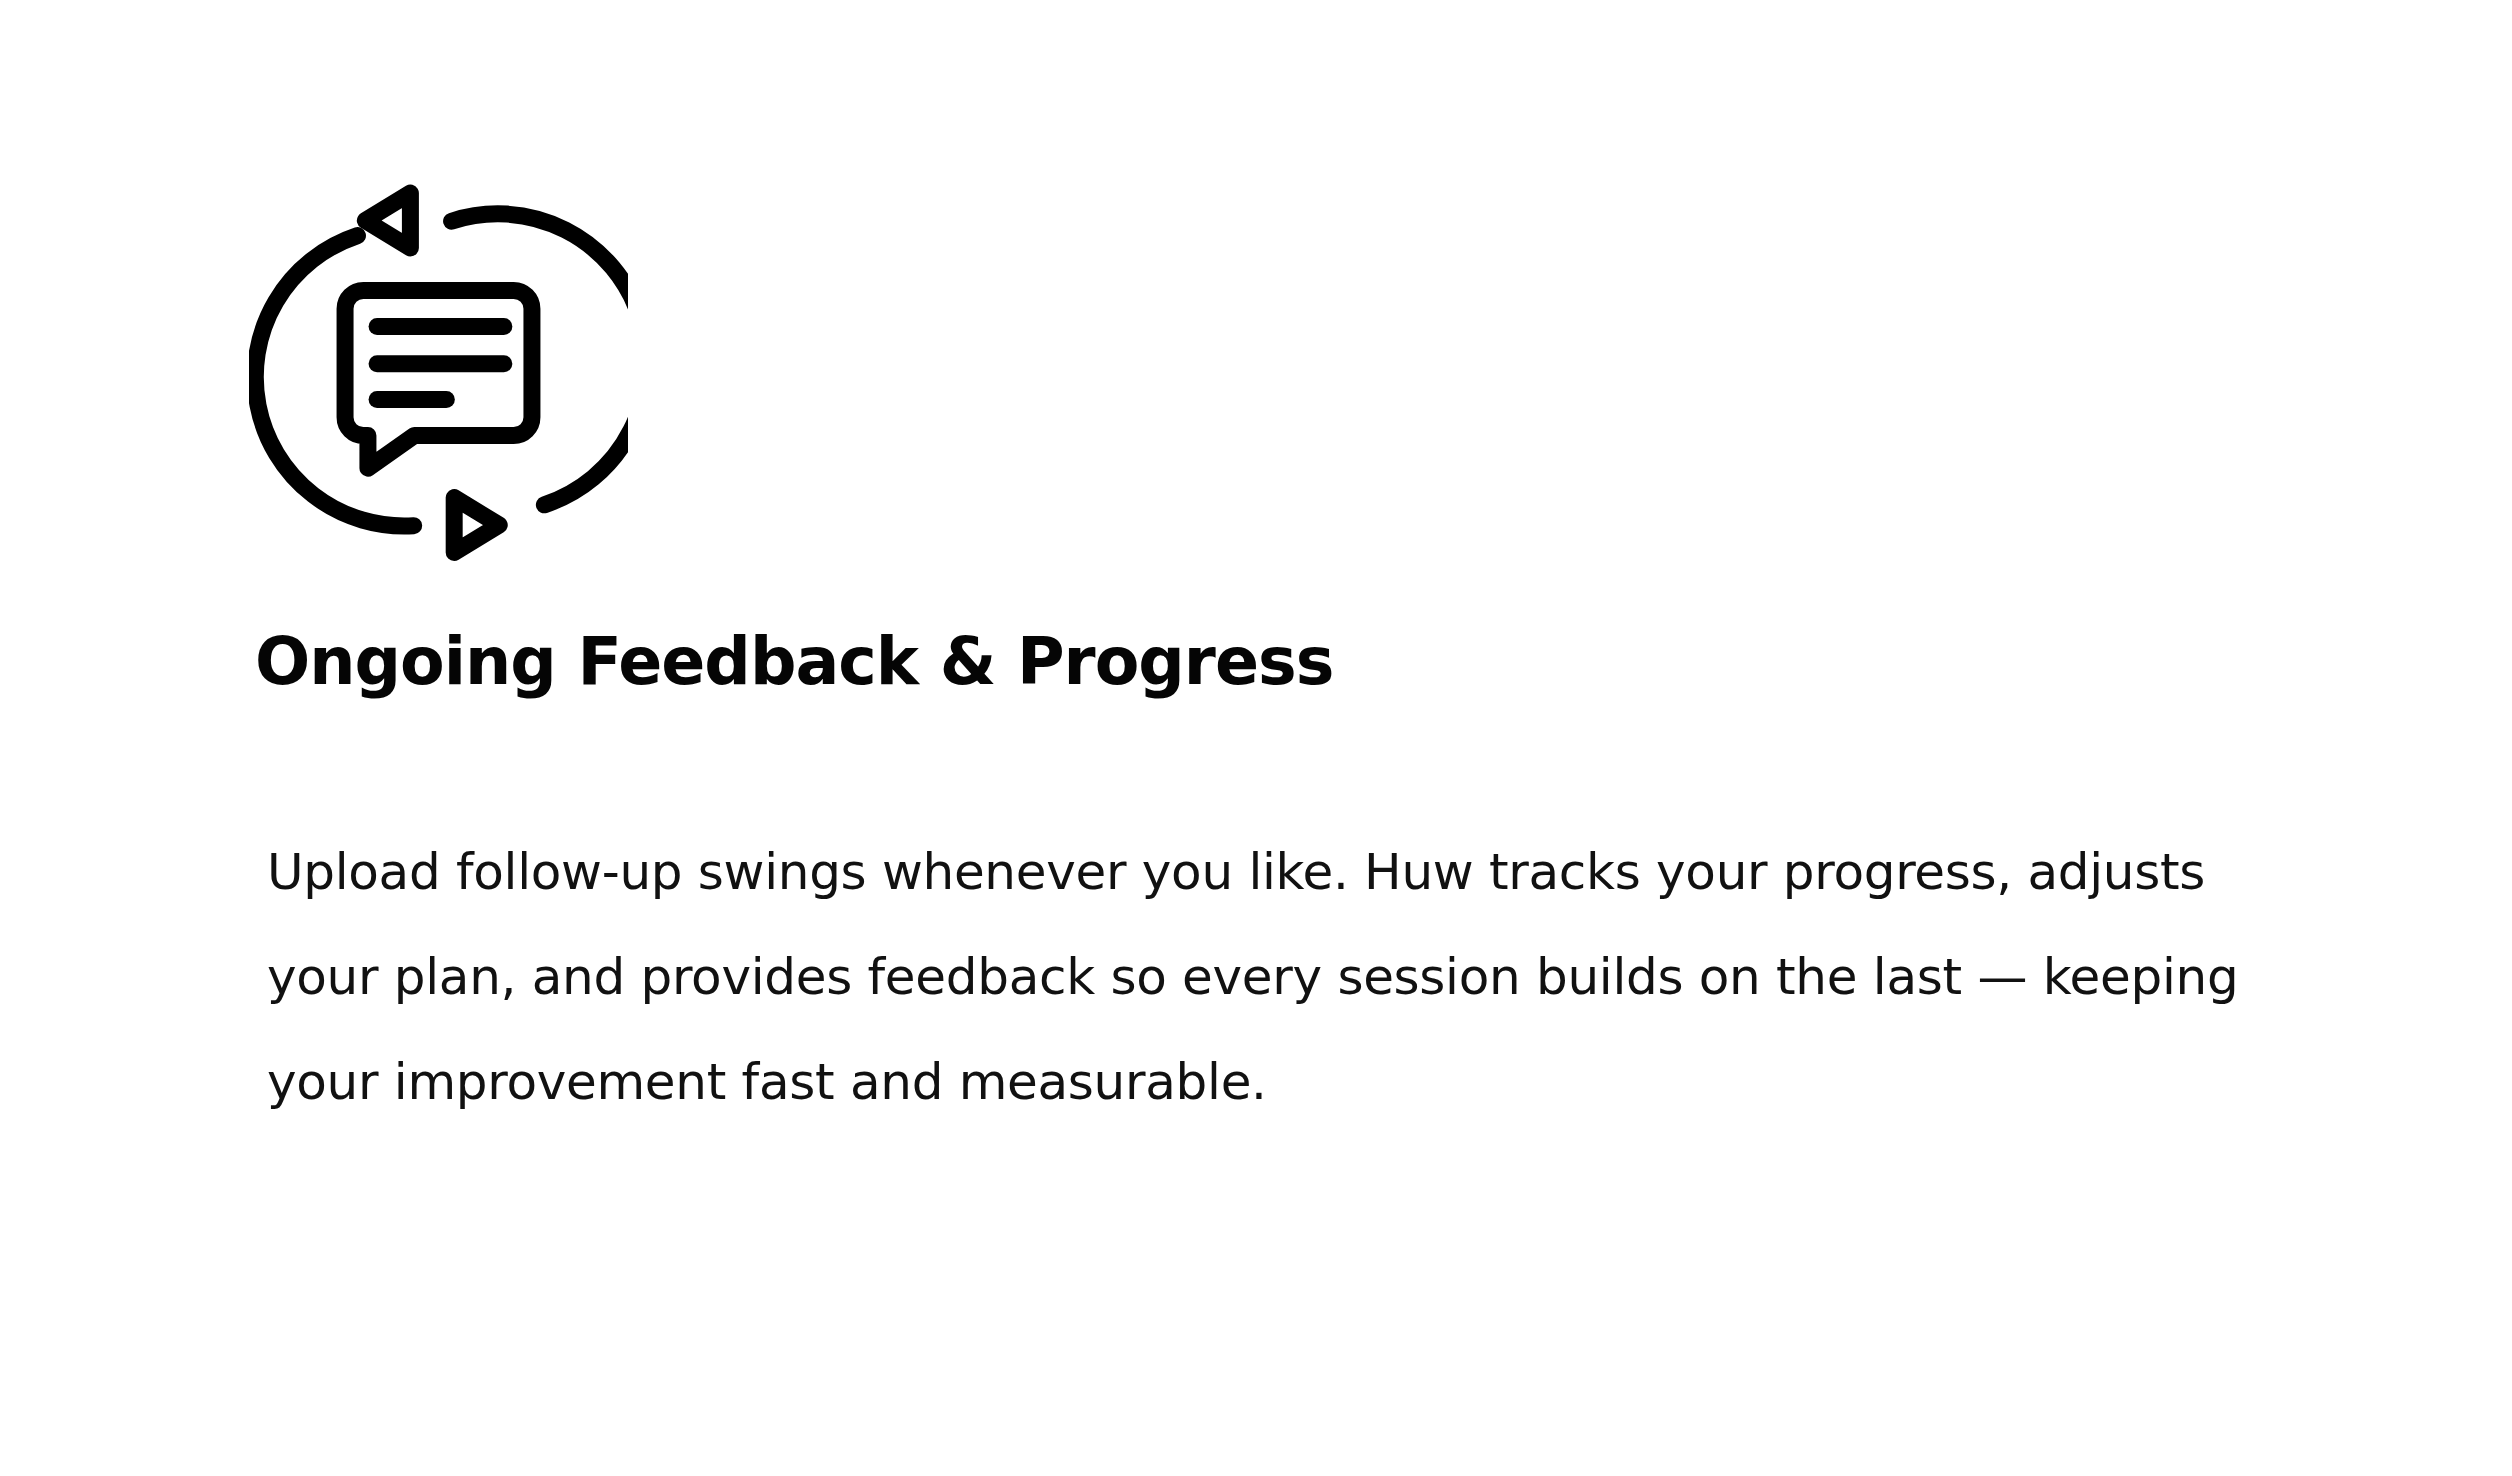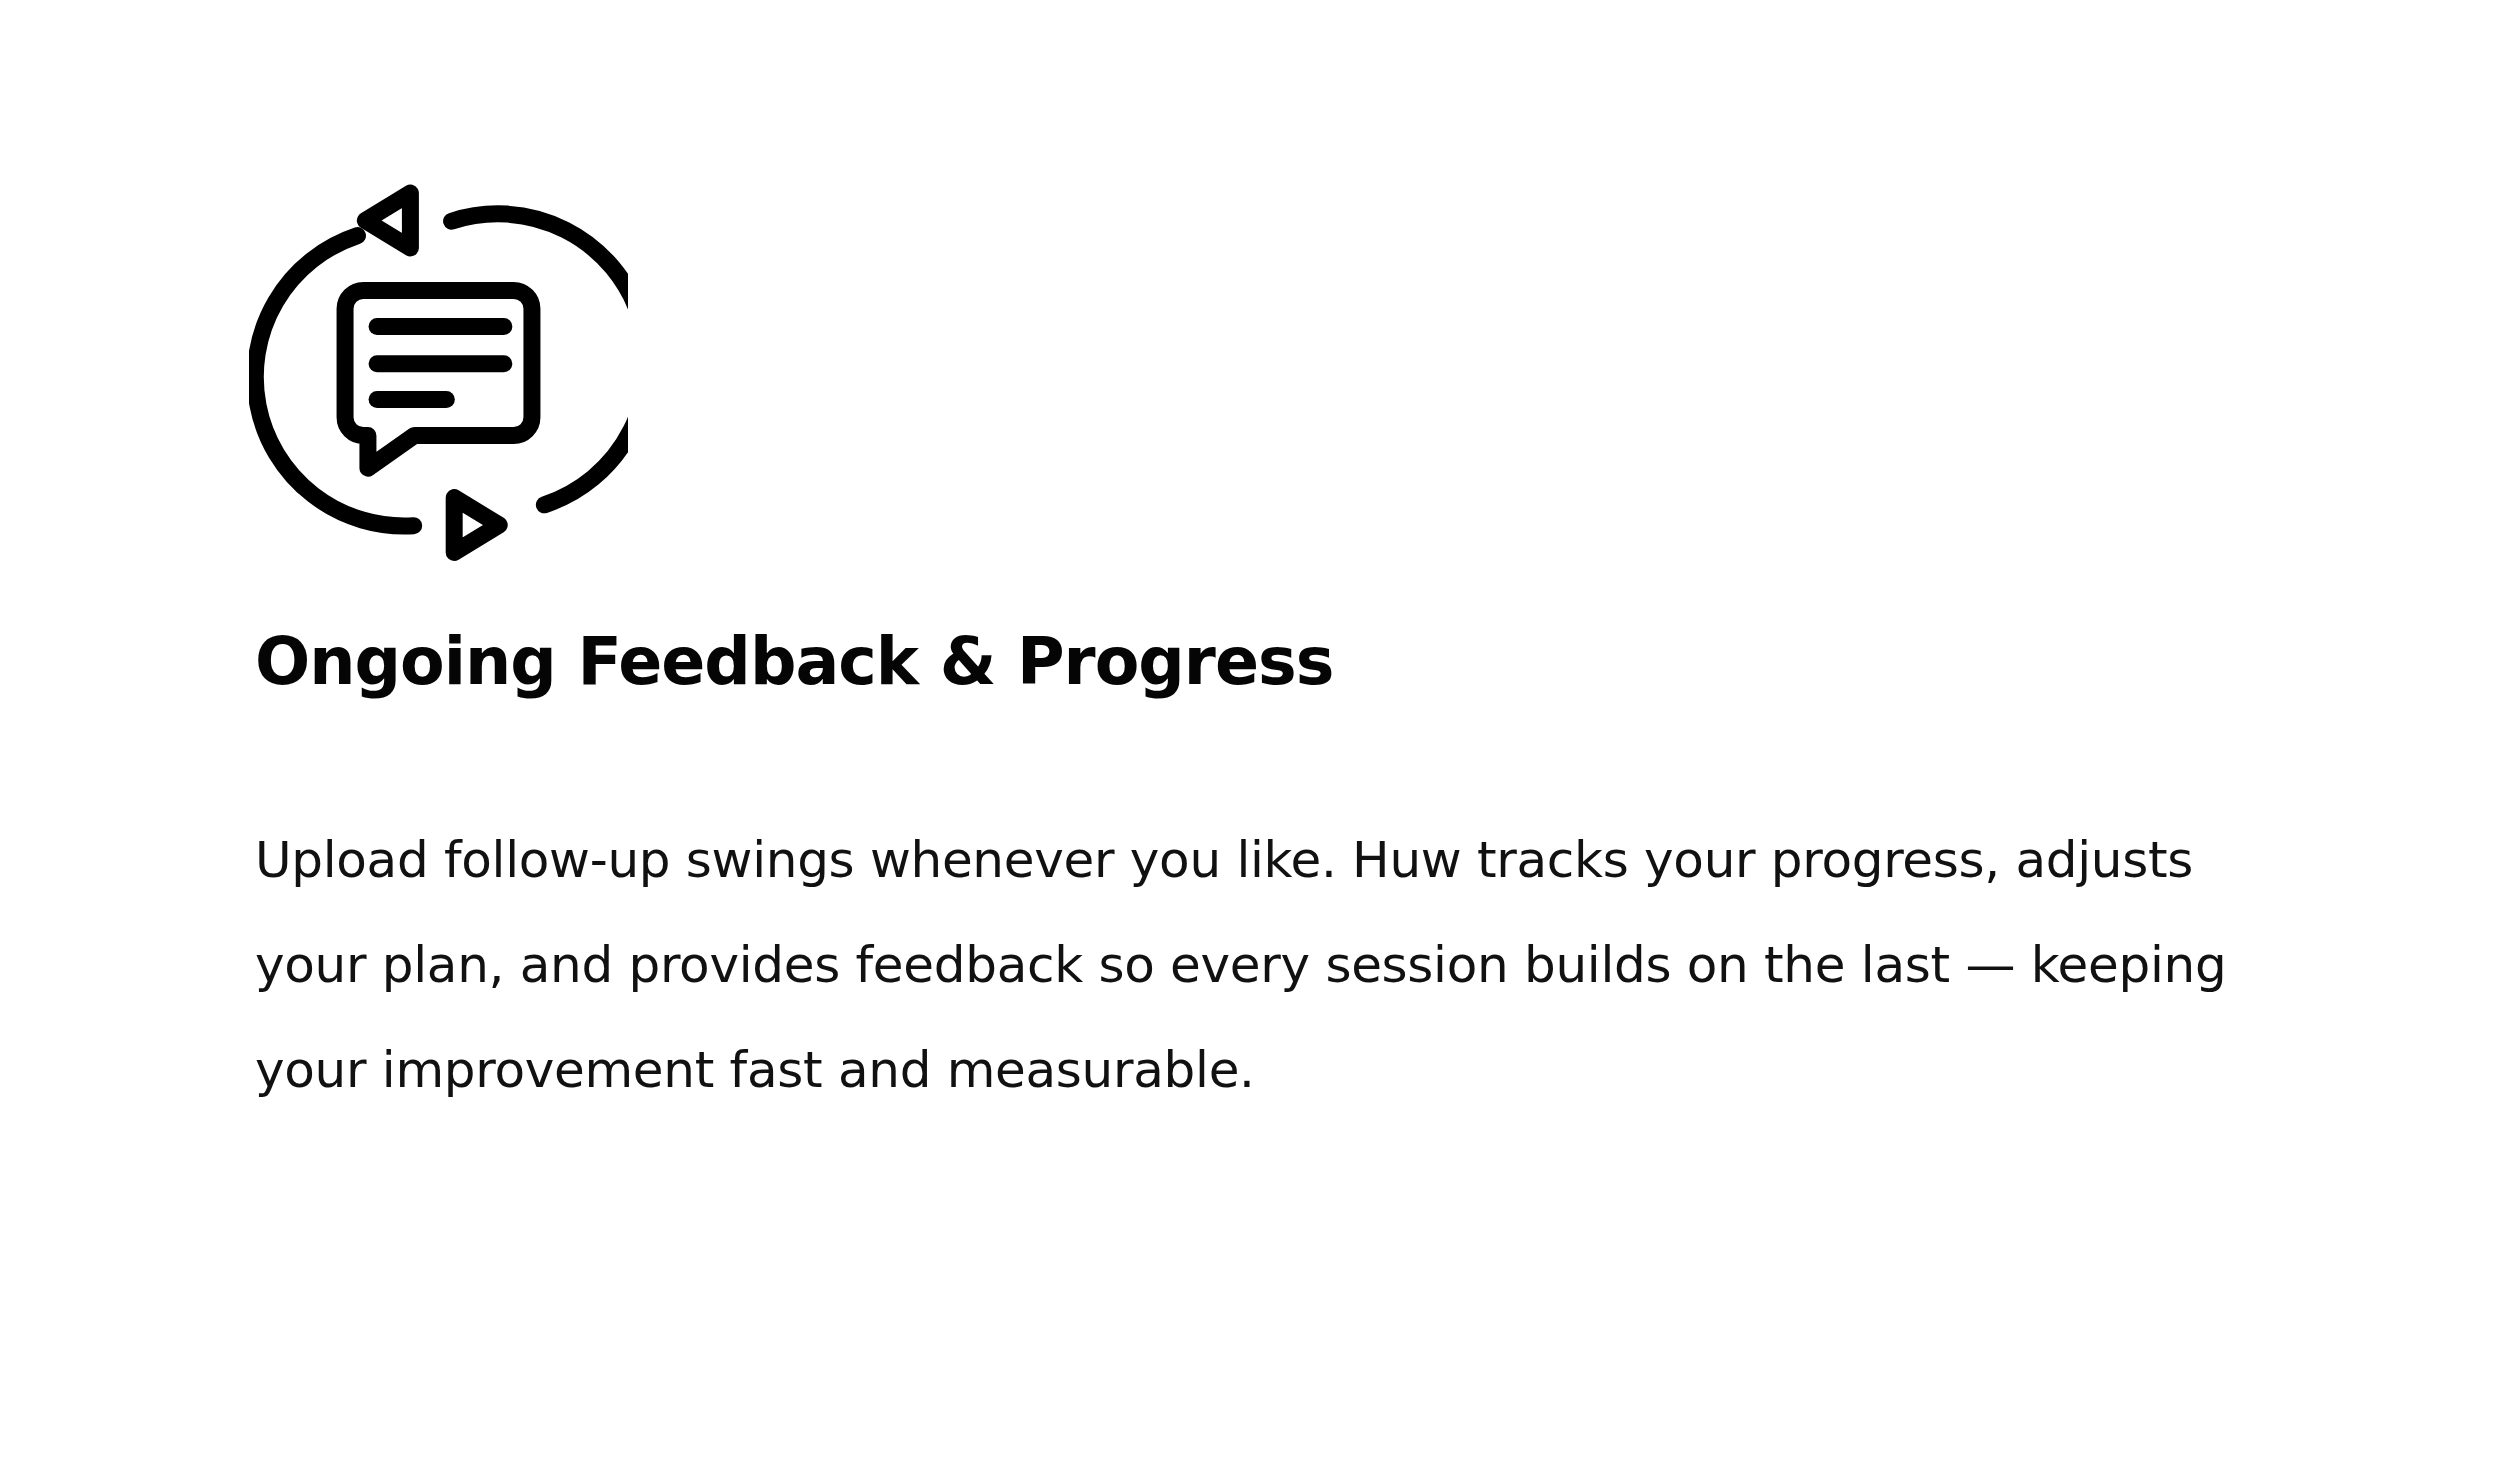--- a/index.html
+++ b/index.html
@@ -53,21 +53,21 @@
     color: #050505;
     white-space: nowrap;
   }
 
   
   .card-body {
     position: absolute;
     left: 255px;
     top: 808px;
     width: 2008px;
-    margin: 0;
+    margin: 12px;
     font-size: 50px;
     font-weight: 400;
     line-height: 105px;
     letter-spacing: -0.3px;
     color: #111111;
   }
 </style>
 </head>
 <body>
 

